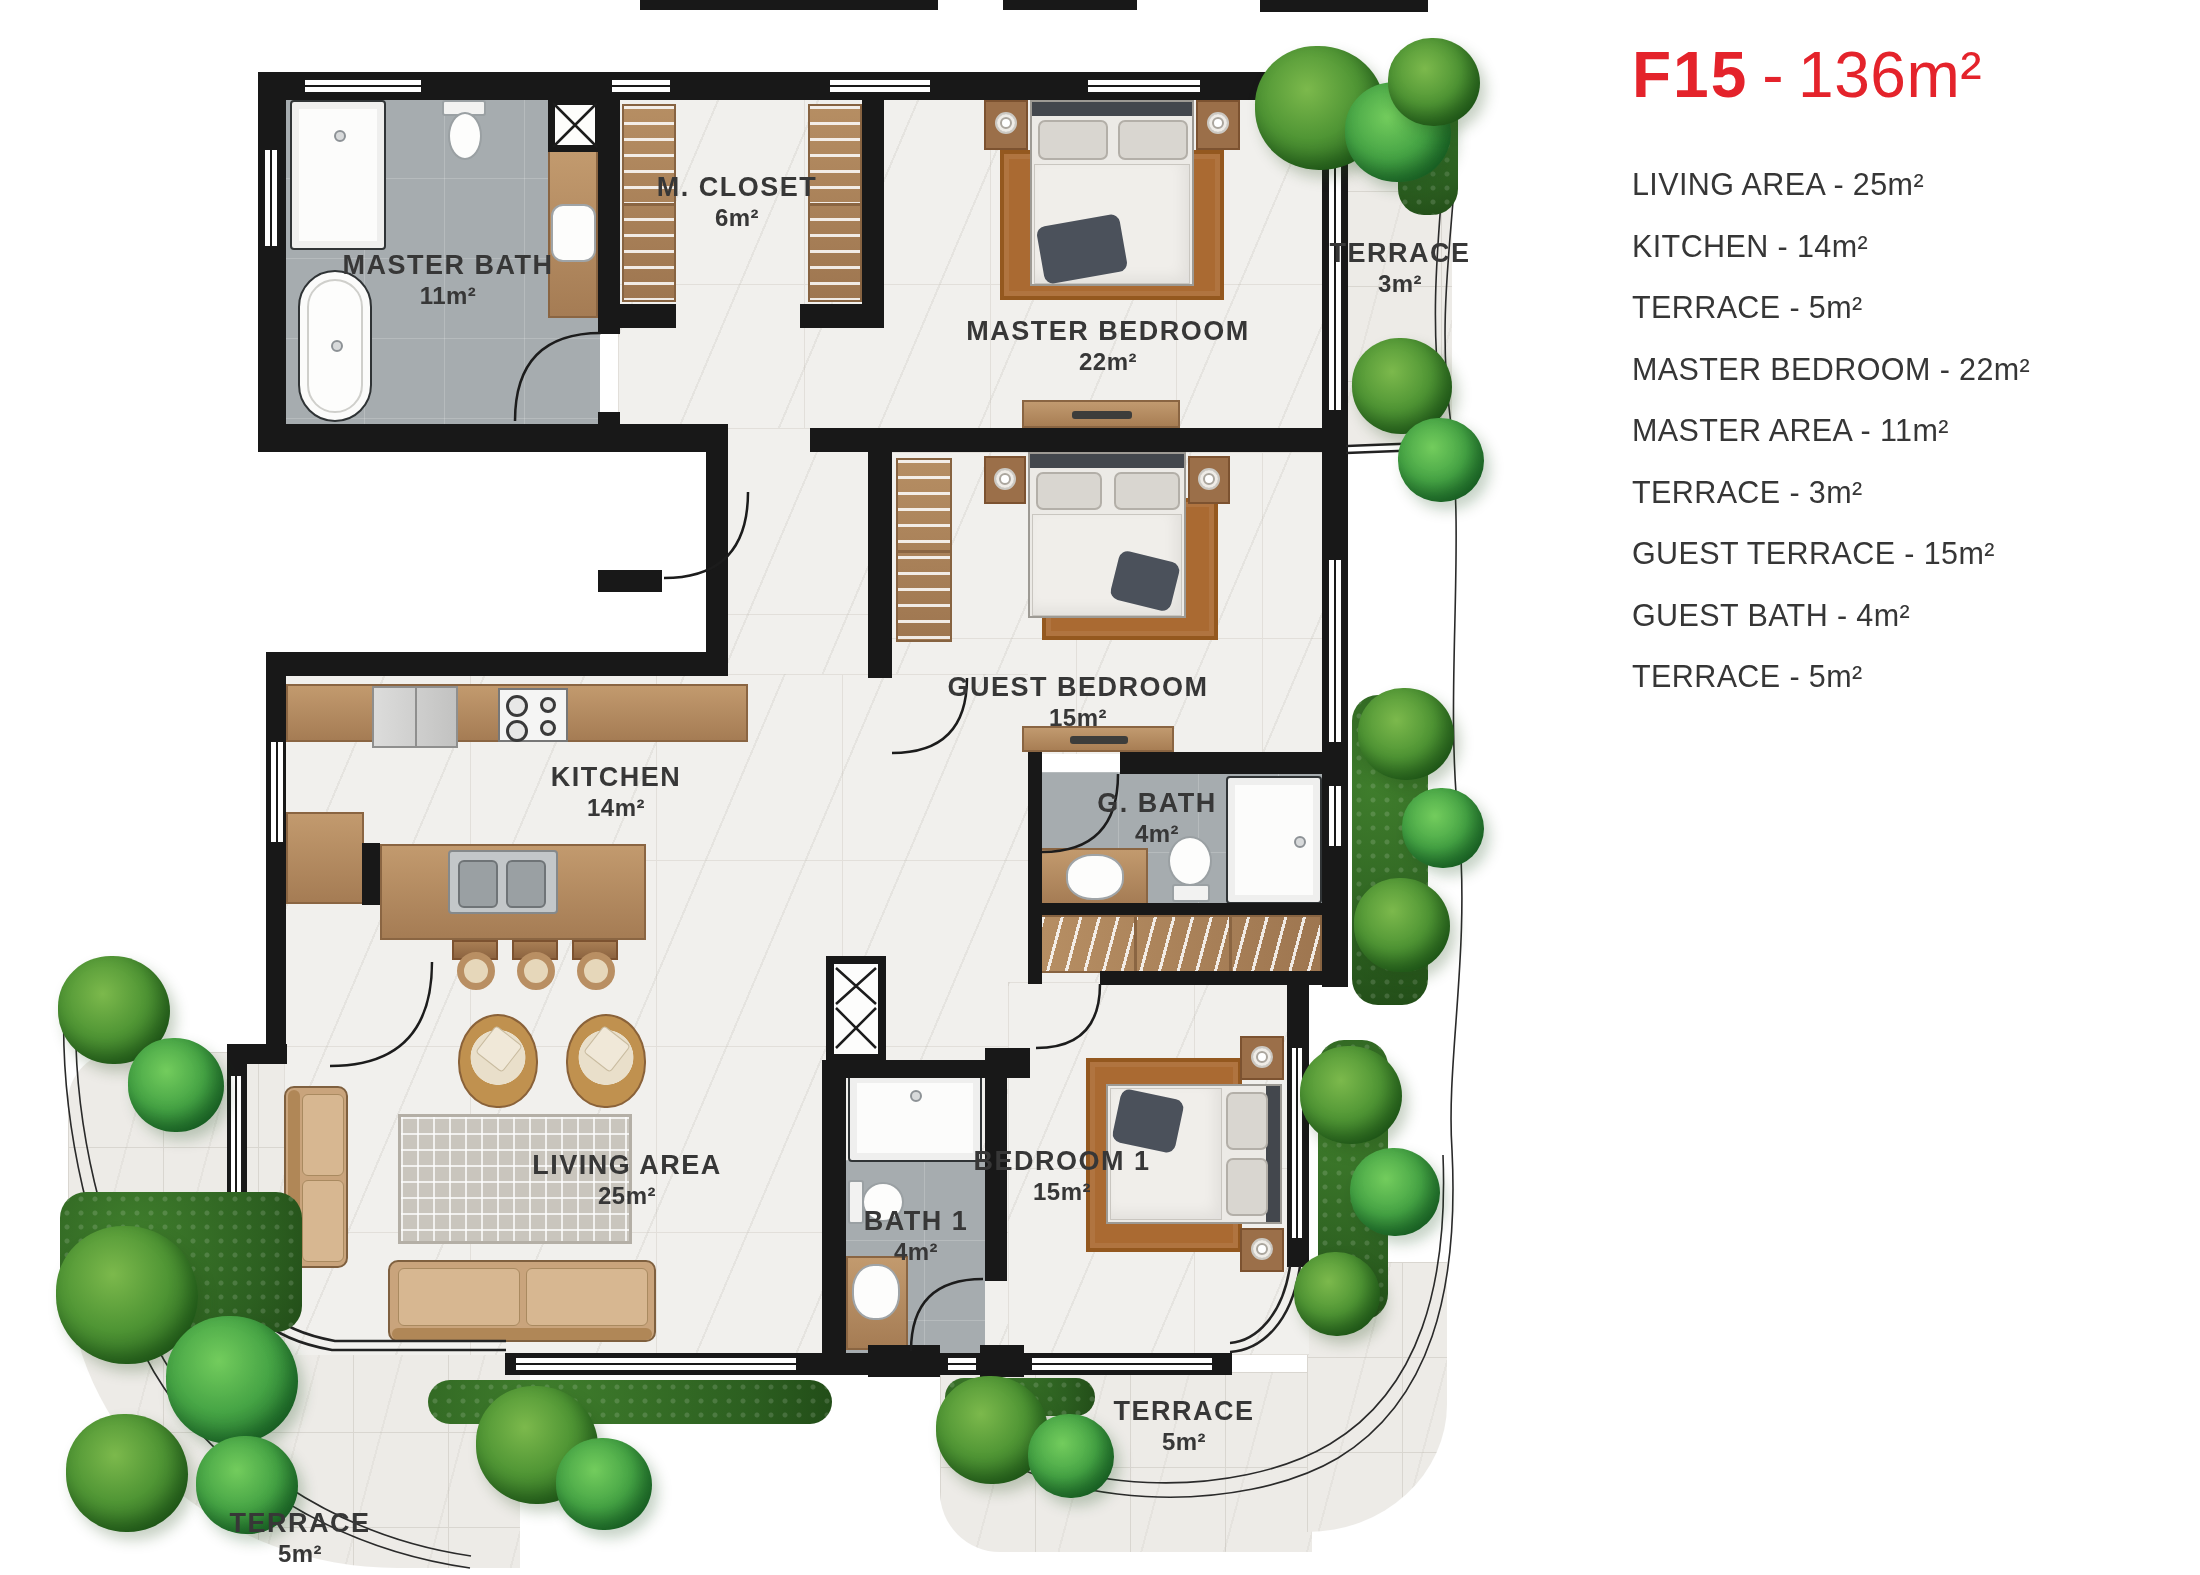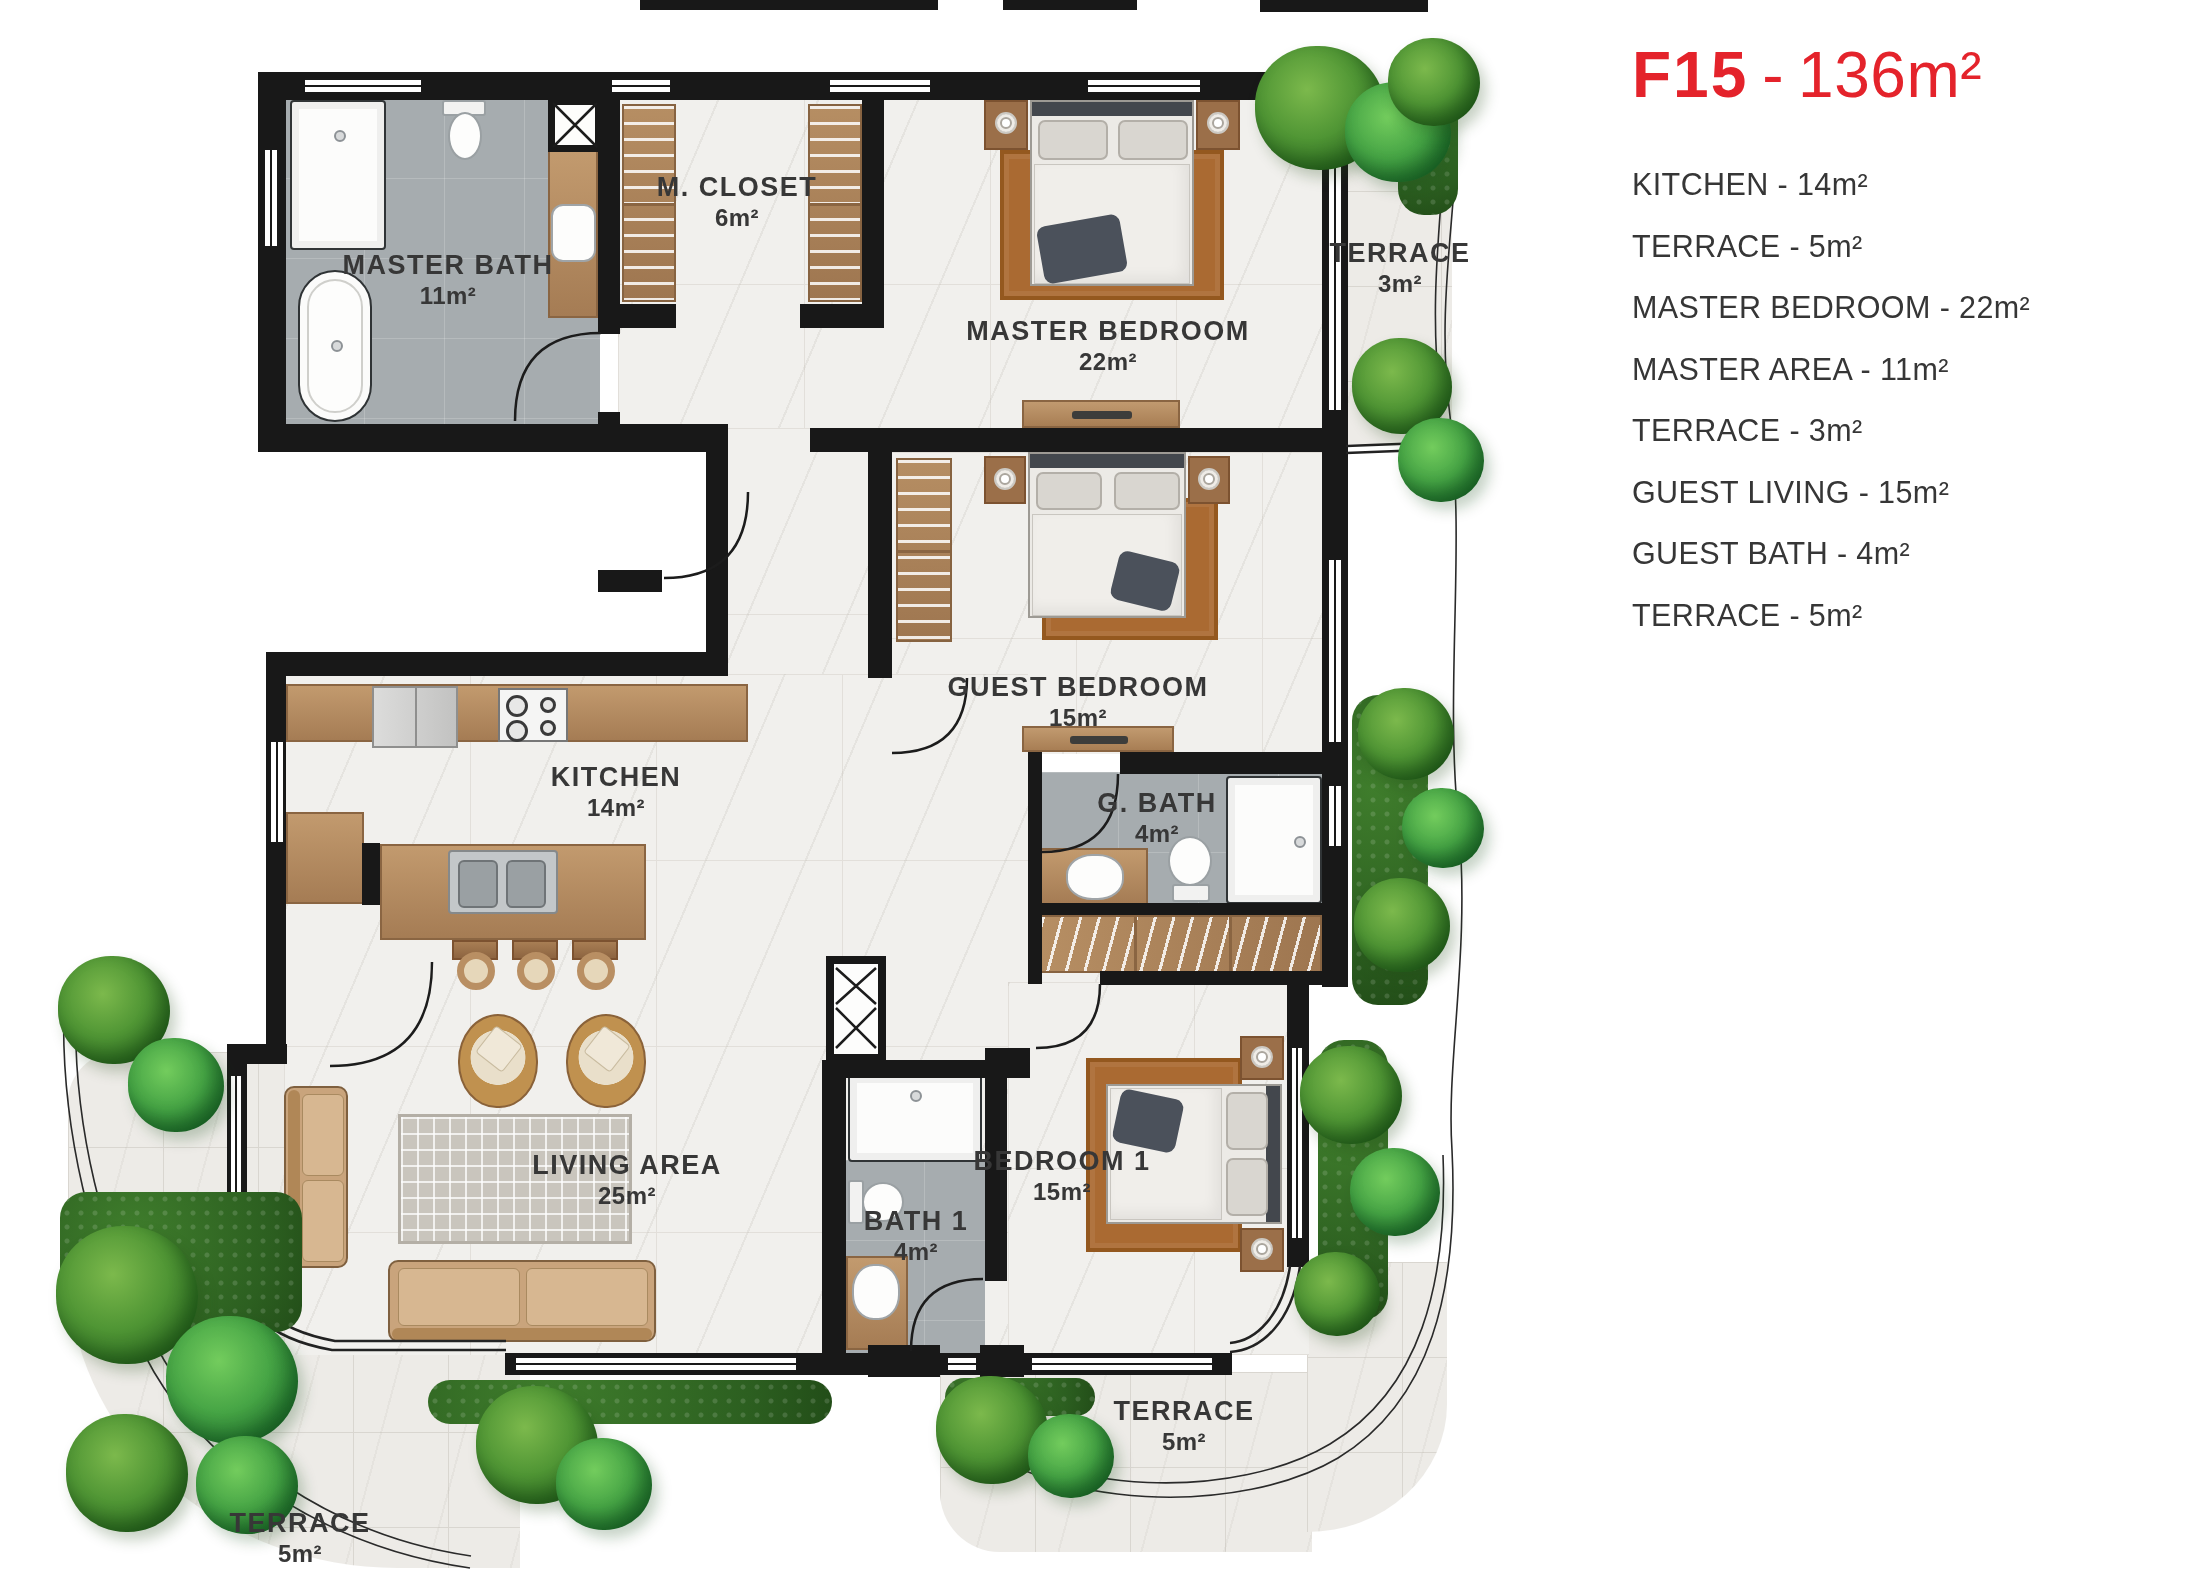--- a/index.html
+++ b/index.html
@@ -404,24 +404,25 @@
   <div class="rlabel" style="left:1184px;top:1396px;">
     <span class="nm">TERRACE</span>
     <span class="ar">5m²</span>
     </div>
 
   <div class="legend">
     <div class="lg-title">
       <span class="code">F15</span><span class="sep">-</span><span class="tarea">136m²</span>
     </div>
     <div class="lg-list">
+      <div class="lg-item">LIVING AREA - 25m²</div>
       <div class="lg-item">KITCHEN - 14m²</div>
       <div class="lg-item">TERRACE - 5m²</div>
       <div class="lg-item">MASTER BEDROOM - 22m²</div>
       <div class="lg-item">MASTER AREA - 11m²</div>
       <div class="lg-item">TERRACE - 3m²</div>
-      <div class="lg-item">GUEST LIVING - 15m²</div>
+      <div class="lg-item">GUEST TERRACE - 15m²</div>
       <div class="lg-item">GUEST BATH - 4m²</div>
       <div class="lg-item">TERRACE - 5m²</div>
     </div>
   </div>
 
 </div>
 
 </body></html>

